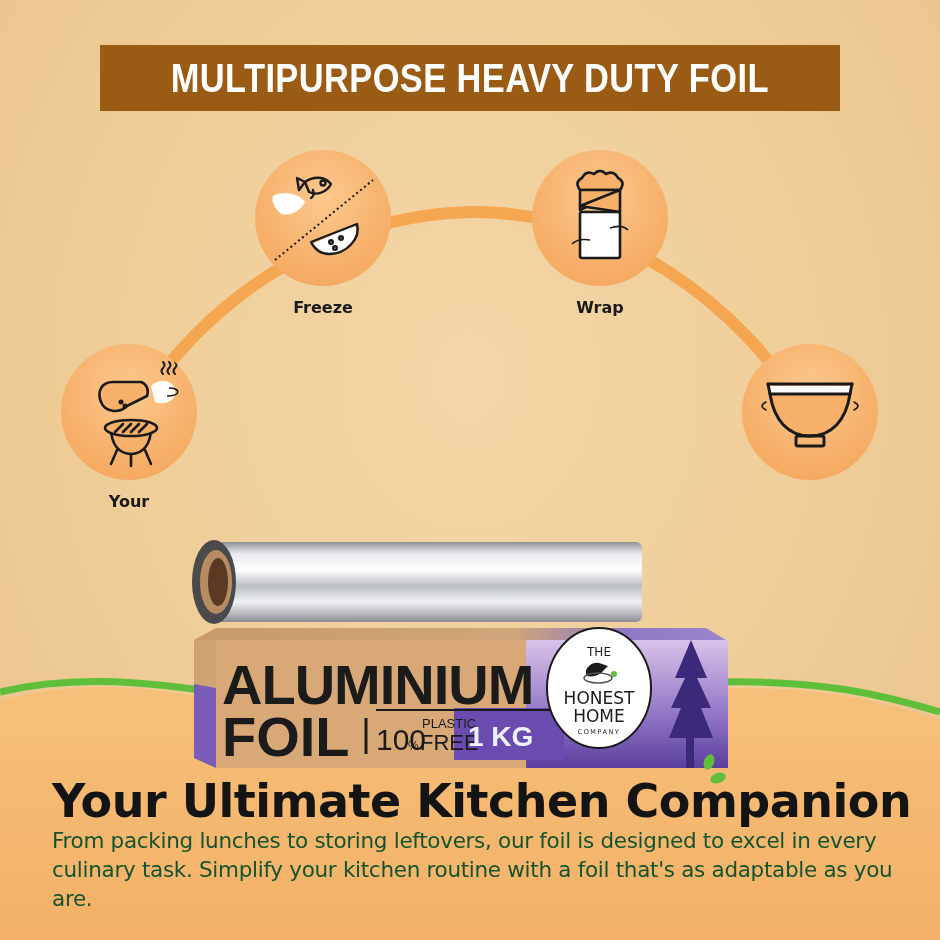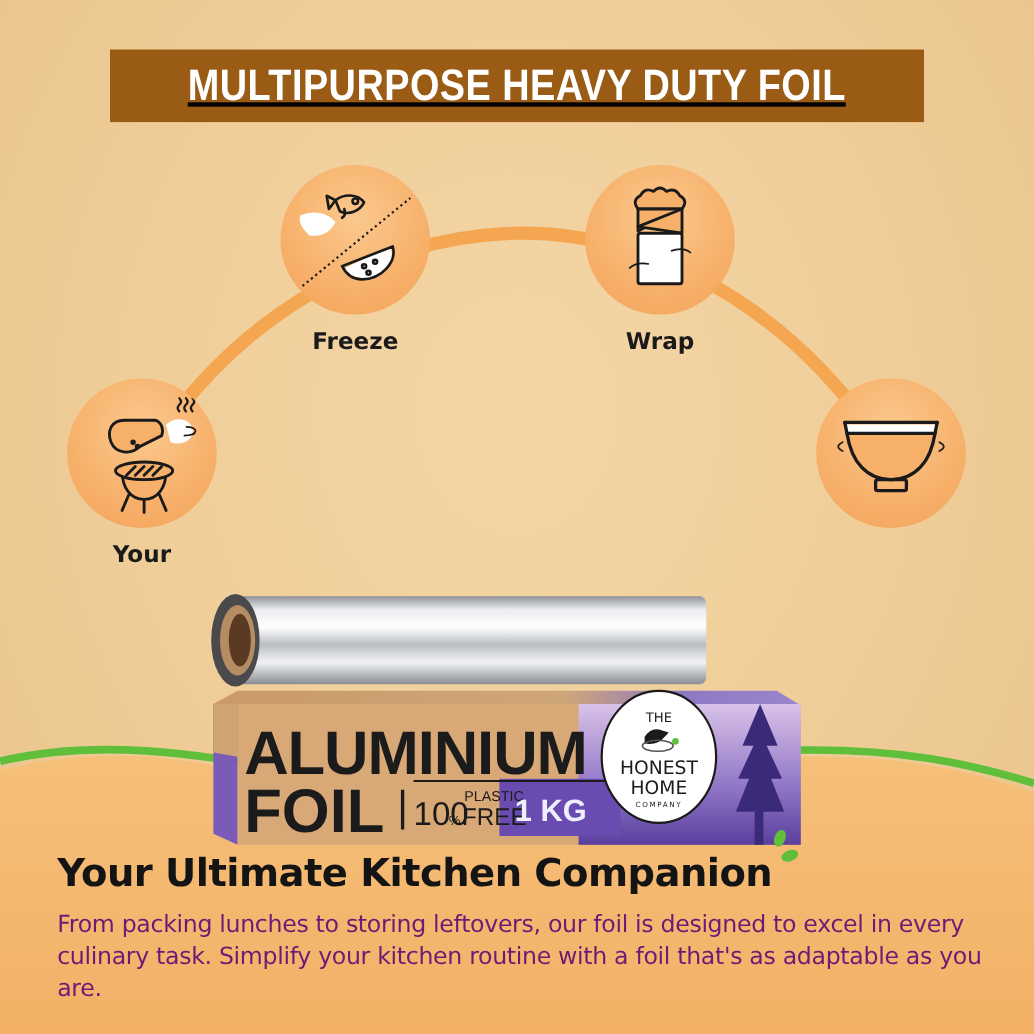--- a/index.html
+++ b/index.html
@@ -9,49 +9,49 @@
     font-family: "DejaVu Sans", sans-serif;
     background:
       radial-gradient(ellipse at 50% 40%, #f3d6a6 0%, #efcd98 55%, #e9c28a 100%);
   }
   .bottom-wave {
     position: absolute; left: 0; top: 0; width: 940px; height: 940px; pointer-events: none;
   }
   .banner {
     position: absolute; left: 100px; top: 45px; width: 740px; height: 66px;
     background: #9a5c14;
-    display: flex; align-items: center; justify-content: center; text-decoration: underline;
+    display: flex; align-items: center; justify-content: center;
   }
   .banner-text {
     color: #fff; font-family: "Liberation Sans", sans-serif; font-weight: 700;
     font-size: 40px; letter-spacing: 0.5px; transform: scaleX(0.86);
     white-space: nowrap;
   }
   .arc { position: absolute; left: 0; top: 0; width: 940px; height: 940px; pointer-events: none; }
   .feature { position: absolute; width: 140px; text-align: center; }
   .circle {
     width: 136px; height: 136px; border-radius: 50%;
     background: radial-gradient(circle at 50% 35%, #fbc98e 0%, #f7b06a 60%, #f2a35a 100%);
     margin: 0 auto; position: relative; overflow: hidden;
   }
   .circle svg { position: absolute; left: 0; top: 0; }
   .feature-label {
     display: block; margin-top: 12px;
-    font-family: "DejaVu Sans", sans-serif; font-weight: 700; font-size: 21px; color: #1a1a1a;
+    font-family: "DejaVu Sans", sans-serif; font-weight: 700; font-size: 16px; color: #1a1a1a;
     white-space: nowrap;
   }
   .product { position: absolute; left: 186px; top: 528px; width: 545px; height: 250px; }
   .headline {
     position: absolute; left: 52px; top: 774px;
-    font-family: "DejaVu Sans", sans-serif; font-weight: 700; font-size: 35px; color: #141414;
+    font-family: "DejaVu Sans", sans-serif; font-weight: 700; font-size: 46px; color: #141414;
     letter-spacing: -0.5px; white-space: nowrap;
   }
   .body-text {
     position: absolute; left: 52px; top: 826px; width: 860px;
-    font-family: "DejaVu Sans", sans-serif; font-size: 21.5px; line-height: 29px; color: #701a75;
+    font-family: "DejaVu Sans", sans-serif; font-size: 21.5px; line-height: 29px; color: #14532d;
     letter-spacing: -0.3px;
   }
   .leaf { position: absolute; left: 700px; top: 754px; }
 </style>
 </head>
 <body>
 
 <svg class="bottom-wave" width="940" height="940" viewBox="0 0 940 940">
   <defs>
     <linearGradient id="lowerGrad" x1="0" y1="0" x2="0" y2="1">

